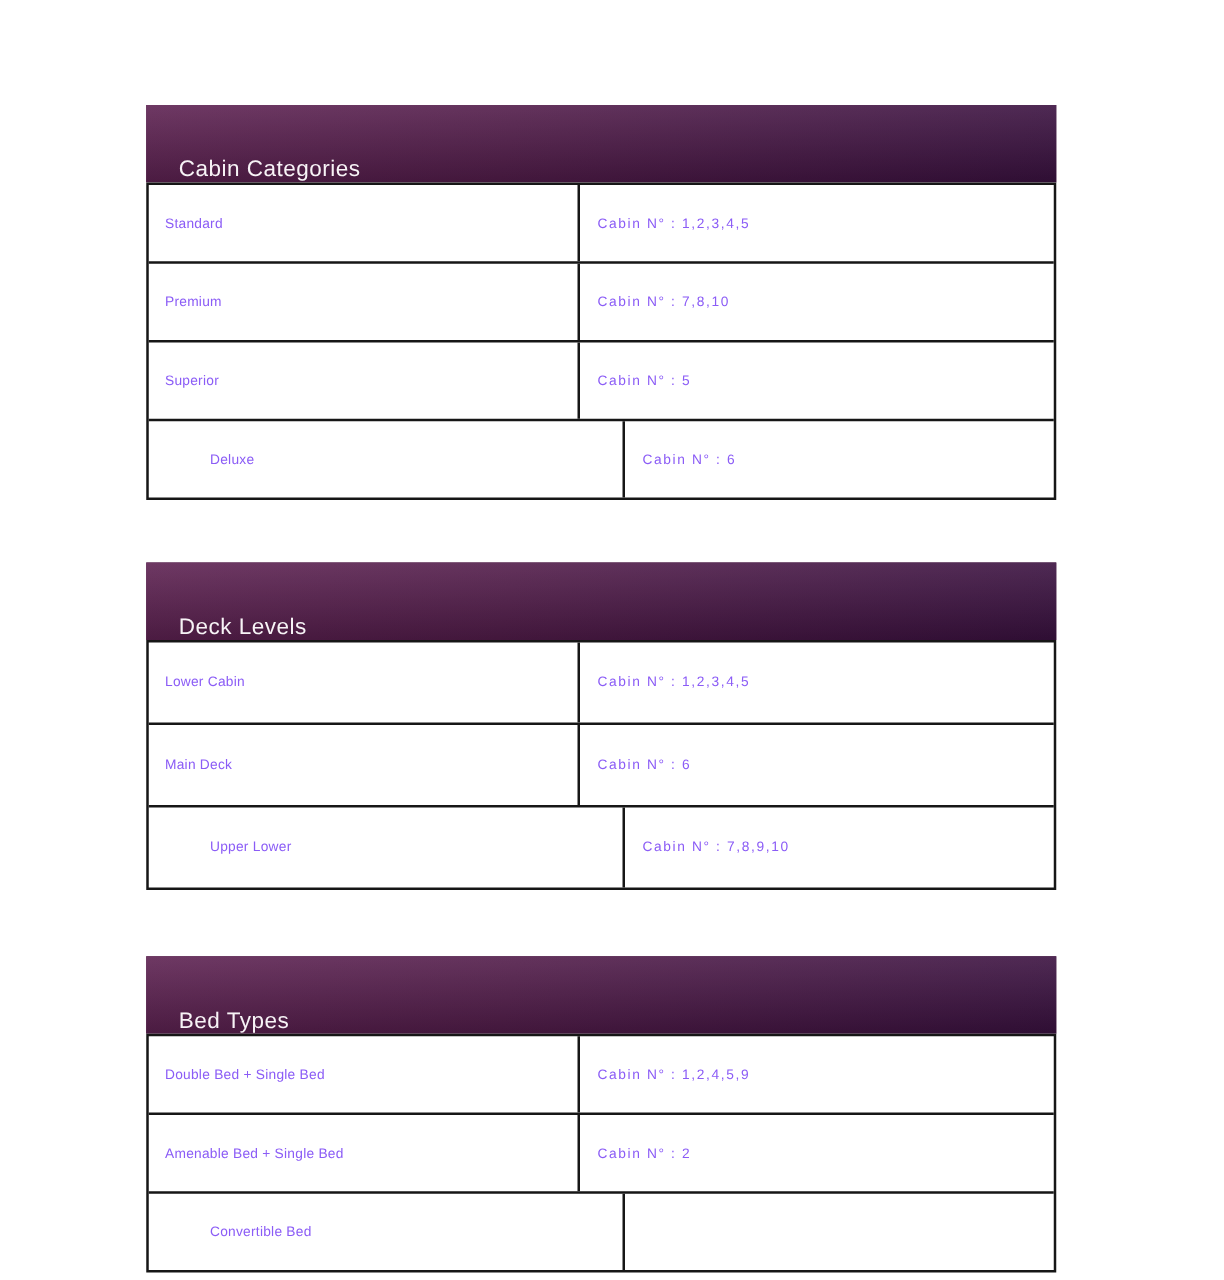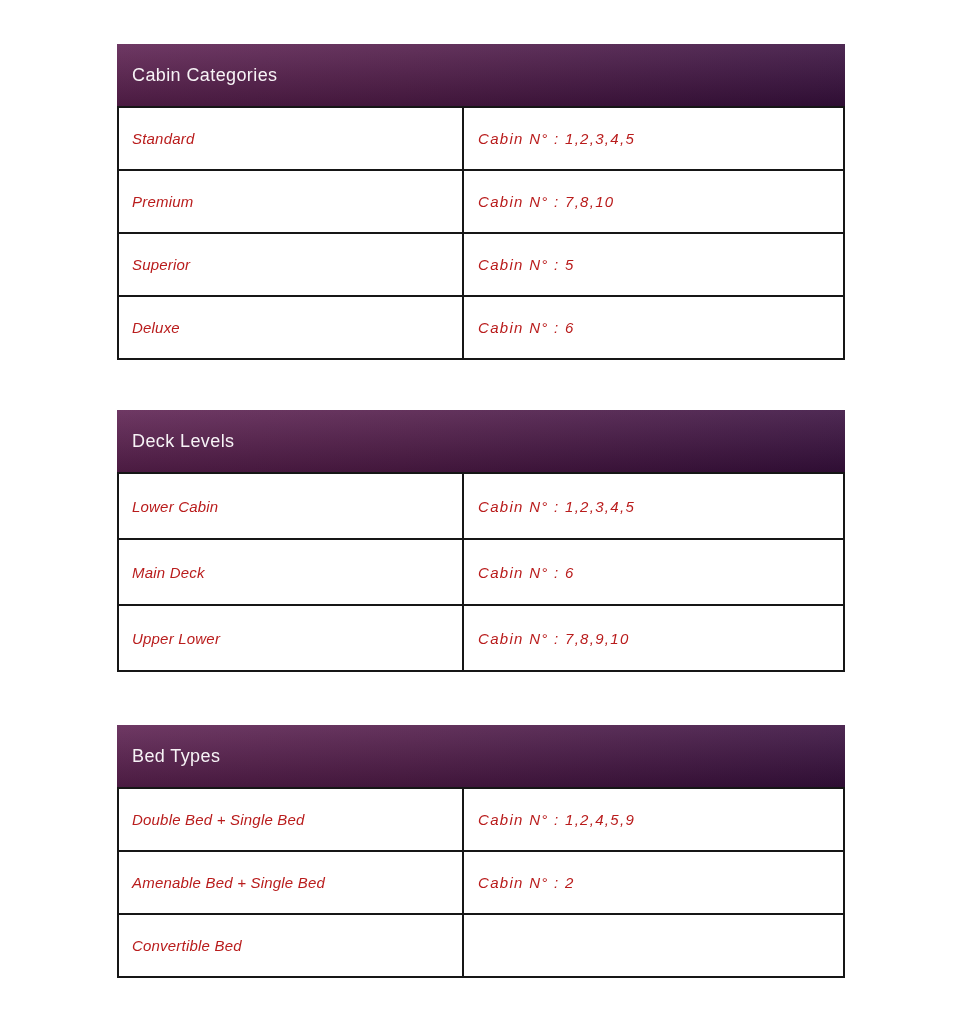--- a/index.html
+++ b/index.html
@@ -19,52 +19,52 @@
     position: absolute;
     left: 117px;
     top: 44px;
     width: 728px;
   }
   .tbl { margin: 0 0 50px 0; }
   .tbl.gap53 { margin-bottom: 53px; }
   .tbl-header {
     height: 62px;
     display: flex;
-    align-items: center;
-    padding-left: 15px;
+    align-items: flex-end;
+    padding-left: 26px;
     box-sizing: border-box;
     background-image:
       linear-gradient(to bottom, rgba(255,255,255,0.10), rgba(0,0,0,0.20)),
       linear-gradient(105deg, #5e2252 0%, #521c4a 40%, #3a1140 100%);
     background-color: #47163f;
+    margin-top: 40px;
   }
   .tbl-title {
     color: #f7f3f6;
     font-size: 18px;
     font-weight: 500;
     letter-spacing: 0.4px;
   }
   .tbl-body {
     border: 2px solid #161616;
     background: #ffffff;
   }
   .tbl-row {
     display: flex;
     border-bottom: 2px solid #161616;
   }
-  .tbl-row:last-child { border-bottom: none; }
+  .tbl-row:last-child { border-bottom: none; padding-left: 36px; }
   .rows61 .tbl-row { height: 61px; }
   .rows64 .tbl-row { height: 64px; }
   .cell {
     display: flex;
     align-items: center;
     box-sizing: border-box;
-    color: #b91c1c;
-    font-size: 15px;
-    font-style: italic;
+    color: #8b5cf6;
+    font-size: 11px;
   }
   .cell-left {
     width: 345px;
     border-right: 2px solid #161616;
     padding-left: 13px;
     letter-spacing: 0.2px;
   }
   .cell-right {
     flex: 1;
     padding-left: 14px;

